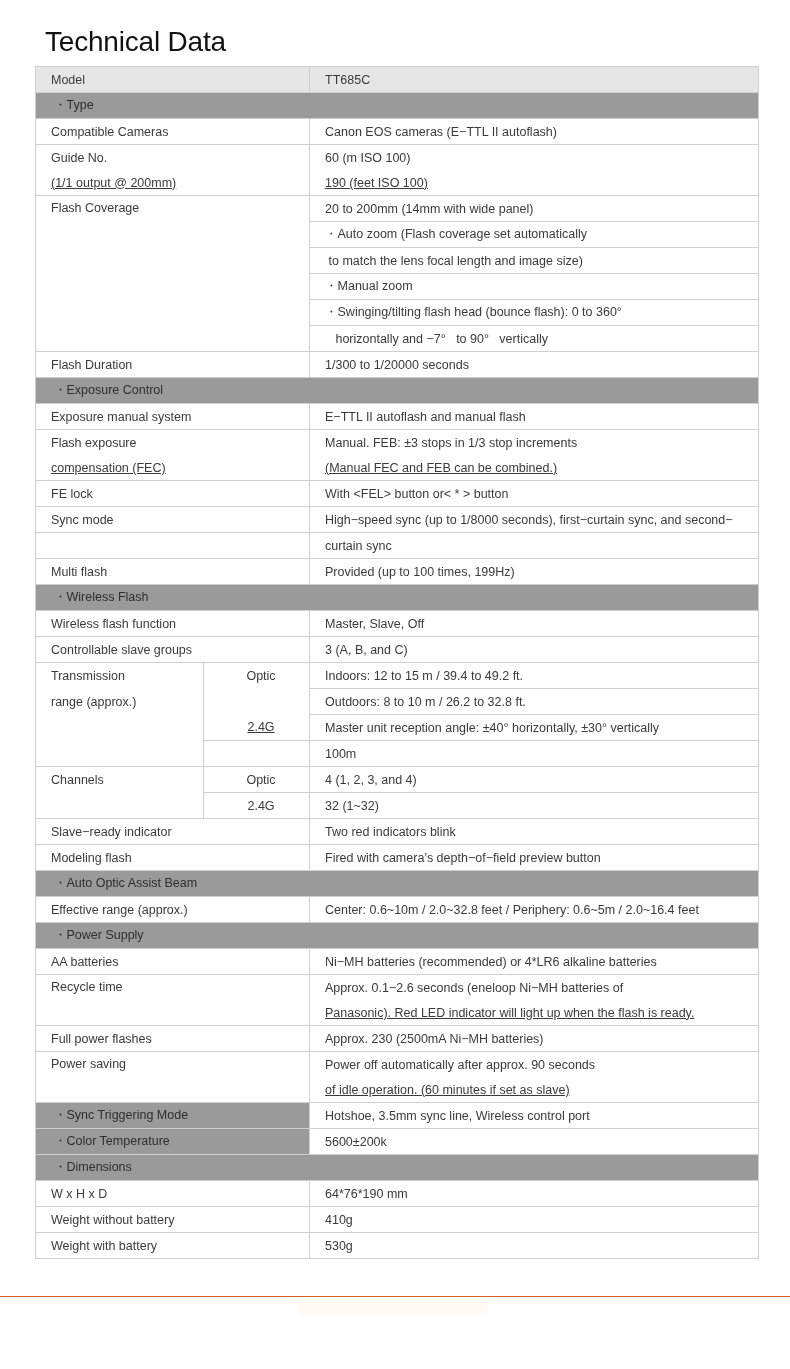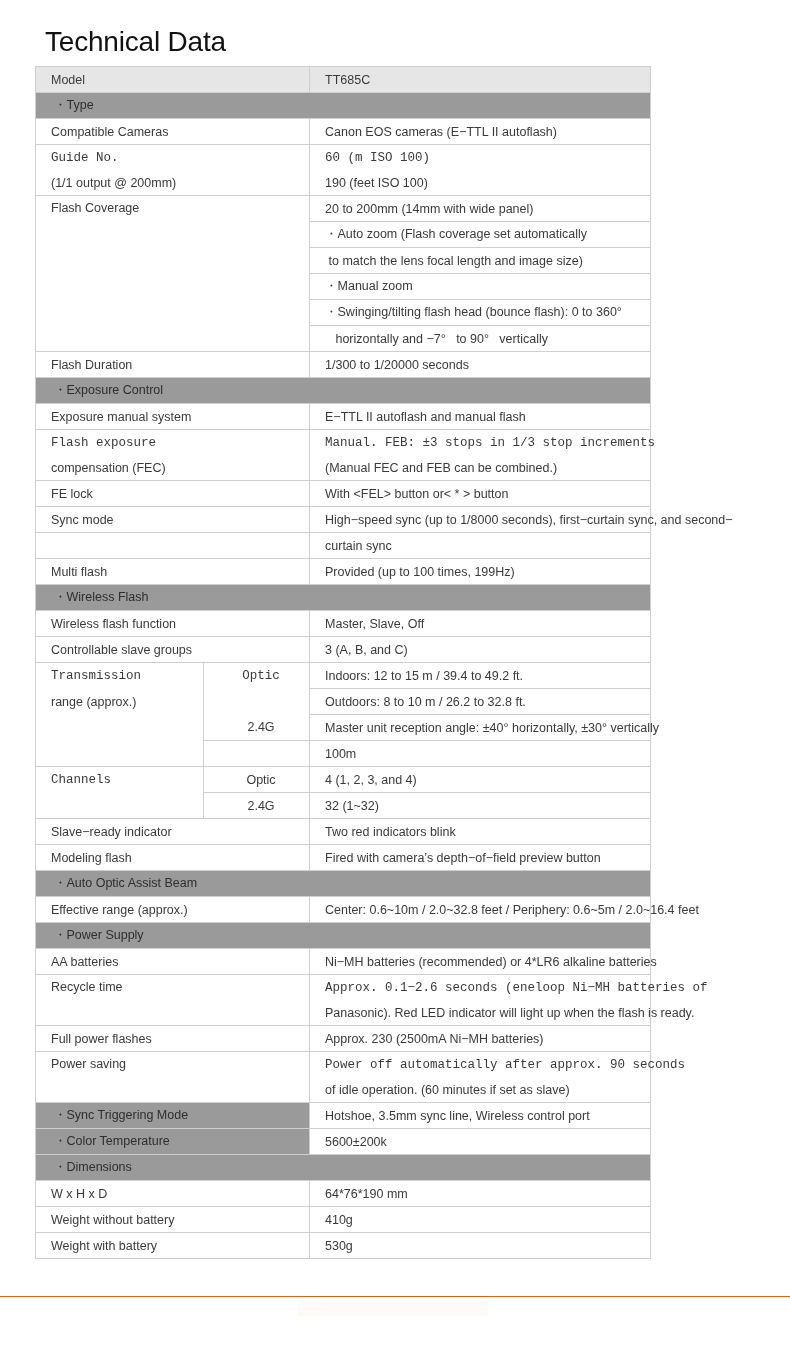--- a/index.html
+++ b/index.html
@@ -1,29 +1,29 @@
 <!DOCTYPE html>
 <html><head>
 <meta charset="utf-8">
 <style>
   html, body { margin:0; padding:0; background:#ffffff; }
   body { width:790px; height:1369px; position:relative; overflow:hidden;
          font-family:"Liberation Sans", sans-serif; color:#333; }
   .title { position:absolute; left:45px; top:26px; font-size:28px; color:#111;
            font-family:"Liberation Sans", sans-serif; letter-spacing:-0.2px; }
-  table.spec { position:absolute; left:35px; top:66px; width:616px;
+  table.spec { position:absolute; left:35px; top:66px; width:724px;
                border-collapse:collapse; table-layout:fixed; font-size:12.5px; }
   table.spec td { height:25px; padding:0 0 0 15px; border:1px solid #cfcfcf;
                   white-space:nowrap; color:#3a3a3a; vertical-align:middle; }
   table.spec td.c1 { width:152px; }
   table.spec td.c2 { width:91px; padding-left:9px;text-align:center; }
   table.spec td.vt { vertical-align:top; padding-top:5px; }
   table.spec td.nl { border-top:none; border-bottom:none; }
-  table.spec td.nlb { border-bottom:none;font-family:Liberation Mono, monospace; }
-  table.spec td.nlt { border-top:none; }
+  table.spec td.nlb { border-bottom:none; }
+  table.spec td.nlt { border-top:none;text-decoration:underline; }
   tr.model td { background:#e6e6e6; border-color:#cfcfcf; }
   tr.sec td { background:#9a9a9a; color:#2e2e2e; padding-left:18px; }
   td.secc { background:#9a9a9a !important; color:#2e2e2e !important; padding-left:18px !important; }
   .orange-line { position:absolute; left:0; top:1296px; width:790px; height:1px; background:#d2651e; }
   .orange-glow { position:absolute; left:298px; top:1302px; width:190px; height:14px; background:#fffaf5; }
 </style>
 </head>
 <body>
 
 <div class="title">Technical Data</div>

